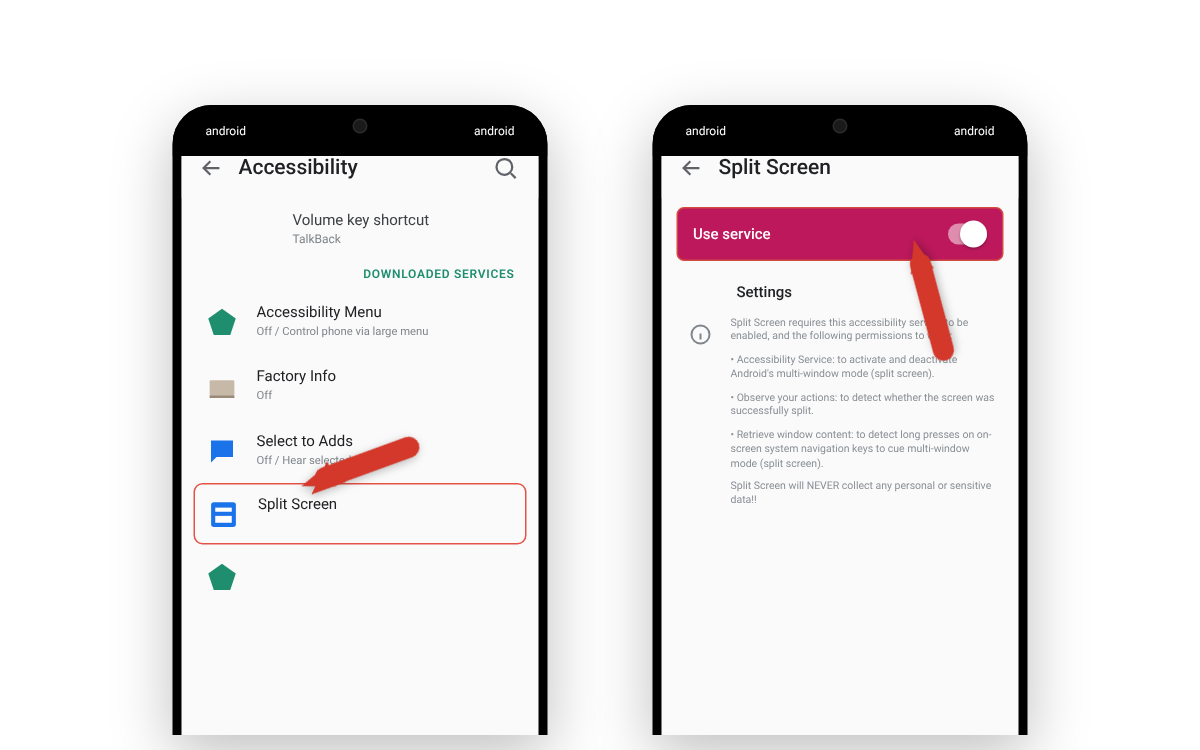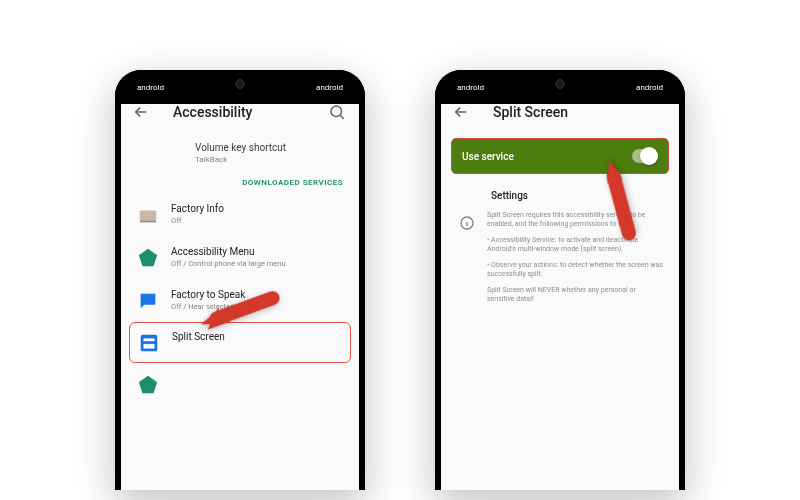--- a/index.html
+++ b/index.html
@@ -64,21 +64,21 @@
     top: 22px; left: 6px; right: 6px; bottom: 0;
     background: #fafafa;
     overflow: hidden;
   }
   .appbar {
     height: 40px;
     display: flex;
     align-items: center;
     padding: 0 8px 0 6px;
     background: #fafafa;
-    gap: 18px;
+    gap: 4px;
   }
   .appbar .title {
     font-size: 14px;
     font-weight: 500;
     color: #202124;
     flex: 1;
   }
   .appbar .icon-btn {
     width: 28px; height: 28px;
     display:flex;align-items:center;justify-content:center;
@@ -115,21 +115,21 @@
   .hl {
     border:1.5px solid #e35346;
     border-radius:6px;
     margin: 0 8px;
     padding:8px 6px 8px 8px;
   }
 
   
   .teal-banner {
     margin:6px 10px 10px 10px;
-    background:#4d7c0f;
+    background:#be185d;
     border:1.5px solid #d24b41;
     border-radius:5px;
     height:36px;
     display:flex;
     align-items:center;
     justify-content:space-between;
     padding:0 10px;
     color:#fff;
     font-size:10px;
     font-weight:500;
@@ -213,50 +213,50 @@
       <div class="sub-row">
         <div class="t">Volume key shortcut</div>
         <div class="sub">TalkBack</div>
       </div>
 
       <div class="sec-header">DOWNLOADED SERVICES</div>
 
       <div class="svc">
         <div class="ic">
           <svg viewBox="0 0 24 24" width="22" height="22">
+              <polygon points="12,2 22,9 18,21 6,21 2,9" fill="#1e8e6e"></polygon>
+            </svg>
+        </div>
+        <div class="txt">
+          <div class="t">Accessibility Menu</div>
+          <div class="s">Off / Control phone via large menu</div>
+        </div>
+      </div>
+
+      <div class="svc">
+        <div class="ic">
+          <svg viewBox="0 0 24 24" width="22" height="22">
               <rect x="3" y="7" width="18" height="11" rx="1" fill="#c7b9a8"></rect>
               <rect x="3" y="18" width="18" height="2" fill="#9b8a78"></rect>
             </svg>
         </div>
         <div class="txt">
           <div class="t">Factory Info</div>
           <div class="s">Off</div>
         </div>
       </div>
 
       <div class="svc">
         <div class="ic">
           <svg viewBox="0 0 24 24" width="22" height="22">
-              <polygon points="12,2 22,9 18,21 6,21 2,9" fill="#1e8e6e"></polygon>
+              <path fill="#1a73e8" d="M4 4h16v12H8l-4 4z"></path>
             </svg>
         </div>
         <div class="txt">
-          <div class="t">Accessibility Menu</div>
-          <div class="s">Off / Control phone via large menu</div>
-        </div>
-      </div>
-
-      <div class="svc">
-        <div class="ic">
-          <svg viewBox="0 0 24 24" width="22" height="22">
-              <path fill="#1a73e8" d="M4 4h16v12H8l-4 4z"></path>
-            </svg>
-        </div>
-        <div class="txt">
-          <div class="t">Factory to Speak</div>
+          <div class="t">Select to Adds</div>
           <div class="s">Off / Hear selected text</div>
         </div>
       </div>
 
       <div class="svc hl">
         <div class="ic">
           <svg viewBox="0 0 24 24" width="22" height="22">
               <rect x="3" y="3" width="18" height="18" rx="2" fill="#1a73e8"></rect>
               <rect x="6" y="7" width="12" height="3" fill="#fff"></rect>
               <rect x="6" y="13" width="12" height="5" fill="#fff"></rect>
@@ -307,21 +307,22 @@
         <div class="info-ic">
           <svg viewBox="0 0 24 24" width="16" height="16" fill="none" stroke="currentColor" stroke-width="2">
               <circle cx="12" cy="12" r="9"></circle>
               <path d="M12 8h.01M11 12h1v5"></path>
             </svg>
         </div>
         <div class="paras">
           <p>Split Screen requires this accessibility service to be enabled, and the following permissions to work:</p>
           <p>• Accessibility Service: to activate and deactivate Android's multi-window mode (split screen).</p>
           <p>• Observe your actions: to detect whether the screen was successfully split.</p>
-          <p>Split Screen will NEVER whether any personal or sensitive data!!</p>
+          <p>• Retrieve window content: to detect long presses on on-screen system navigation keys to cue multi-window mode (split screen).</p>
+          <p>Split Screen will NEVER collect any personal or sensitive data!!</p>
         </div>
       </div>
 
     </div>
   </div>
 
   <div class="arrow a1">
     <svg viewBox="0 0 100 100">
         <path d="M85 15 L30 70 L45 70 L20 95 L20 60 L30 70 Z" fill="#d3382a"></path>
         <path d="M85 15 L25 75" stroke="#d3382a" stroke-width="20" stroke-linecap="round"></path>

